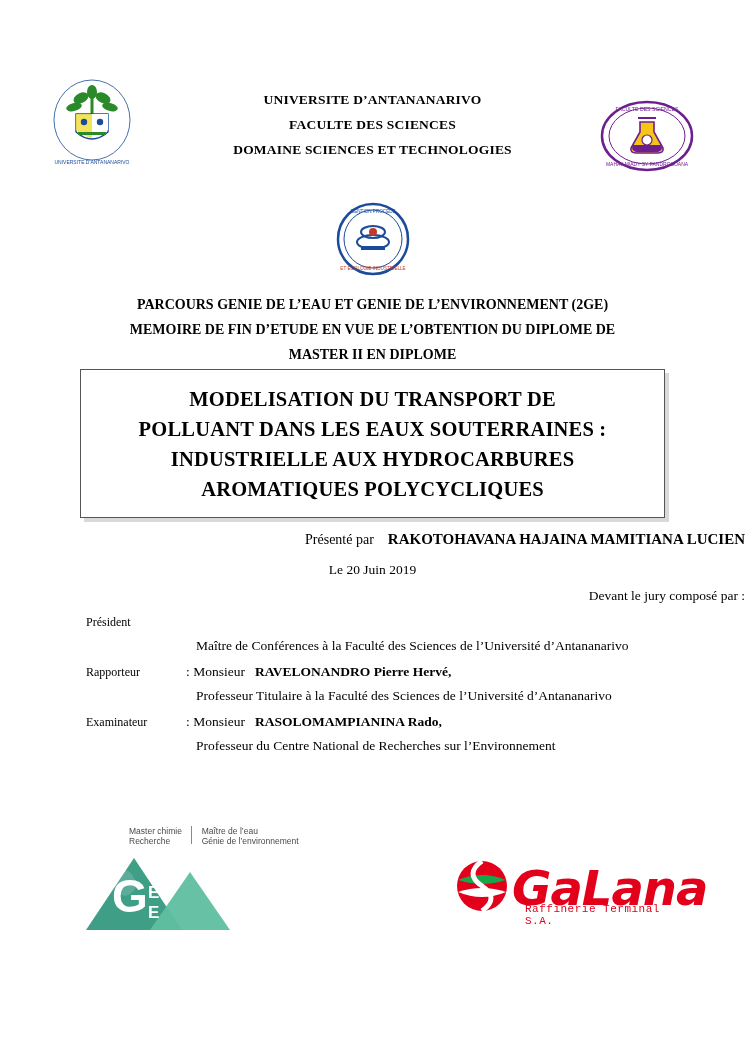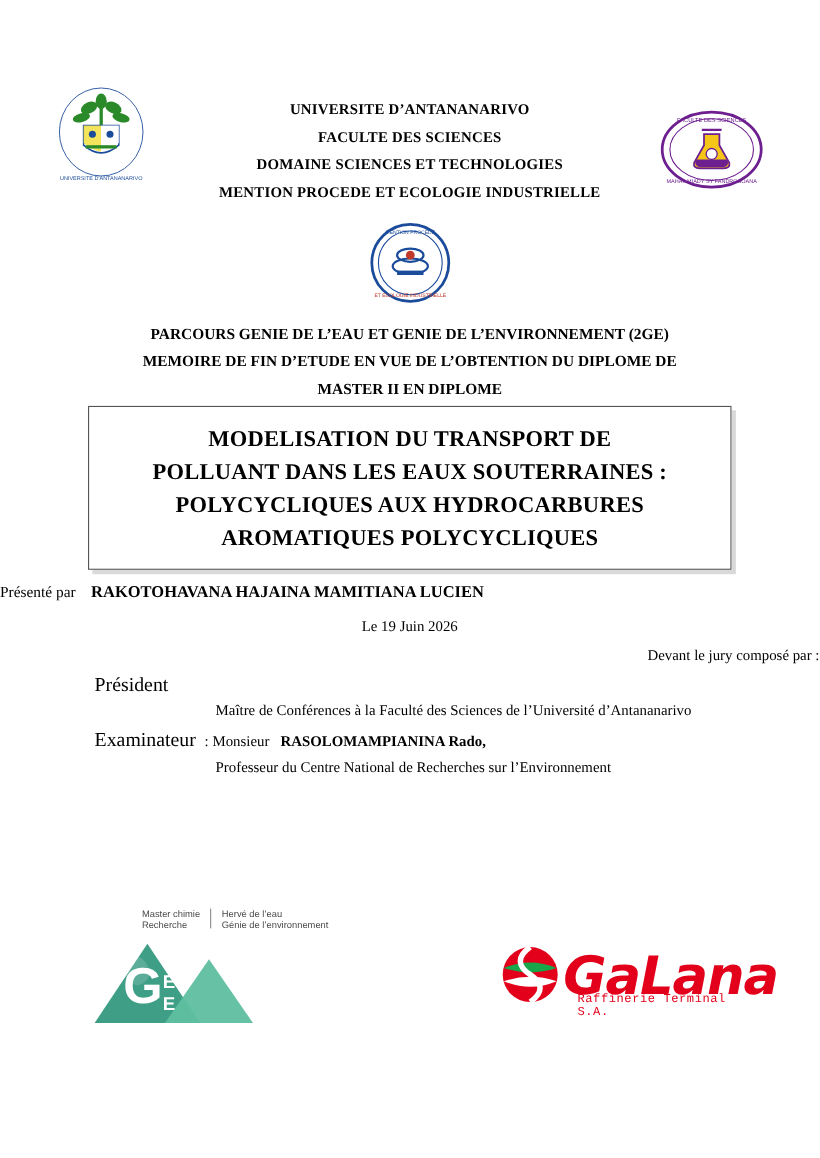--- a/index.html
+++ b/index.html
@@ -106,21 +106,21 @@
     line-height: 30px;
     letter-spacing: 0.2px;
   }
 
   
   .presented {
     position: absolute;
     top: 531px;
     left: 0;
     width: 745px;
-    text-align: left;
+    text-align: right;
     font-size: 14px;
   }
   .presented .label { font-size: 14px; }
   .presented .name { font-weight: bold; font-size: 15px; }
 
   .date-line {
     position: absolute;
     top: 562px;
     left: 0;
     width: 745px;
@@ -145,21 +145,21 @@
   }
   .jury-entry { margin-bottom: 2px; }
   .jury-row {
     display: flex;
     align-items: baseline;
     line-height: 22px;
   }
   .jury-role {
     width: 100px;
     flex: 0 0 100px;
-    font-size: 18px;
+    font-size: 12px;
   }
   .jury-value {
     font-size: 13.5px;
   }
   .jury-value .bold { font-weight: bold; }
   .jury-sub {
     padding-left: 110px;
     font-size: 13.5px;
     line-height: 26px;
   }
@@ -263,21 +263,20 @@
       <circle cx="47" cy="40" r="5" fill="#ffffff" stroke="#6d1f8f" stroke-width="1.2"></circle>
       <path d="M38,18 L56,18" stroke="#6d1f8f" stroke-width="2"></path>
     </svg>
   </div>
 
   <div class="header-zone">
     <div class="header-text">
       <div class="line">UNIVERSITE D’ANTANANARIVO</div>
       <div class="line">FACULTE DES SCIENCES</div>
       <div class="line">DOMAINE SCIENCES ET TECHNOLOGIES</div>
-      <div class="line">MENTION PROCEDE ET ECOLOGIE INDUSTRIELLE</div>
     </div>
   </div>
 
   <div class="logo-mention">
     <svg viewBox="0 0 74 74" width="74" height="74" xmlns="http://www.w3.org/2000/svg">
       <circle cx="37" cy="37" r="35" fill="#ffffff" stroke="#1b4b9b" stroke-width="2.5"></circle>
       <circle cx="37" cy="37" r="29" fill="#ffffff" stroke="#1b4b9b" stroke-width="1"></circle>
       <text x="37" y="11" font-size="4.6" fill="#1b4b9b" text-anchor="middle" font-family="Liberation Sans, sans-serif">MENTION PROCEDE</text>
       <text x="37" y="68" font-size="4.6" fill="#c0392b" text-anchor="middle" font-family="Liberation Sans, sans-serif">ET ECOLOGIE INDUSTRIELLE</text>
       <g>
@@ -292,43 +291,54 @@
   <div class="parcours">
     <div class="line">PARCOURS GENIE DE L’EAU ET GENIE DE L’ENVIRONNEMENT (2GE)</div>
     <div class="line">MEMOIRE DE FIN D’ETUDE EN VUE DE L’OBTENTION DU DIPLOME DE</div>
     <div class="line">MASTER II EN DIPLOME</div>
   </div>
 
   <div class="title-box">
     <div class="title-inner">
       <div class="tline">MODELISATION DU TRANSPORT DE</div>
       <div class="tline">POLLUANT DANS LES EAUX SOUTERRAINES :</div>
-      <div class="tline">POLYCYCLIQUES AUX HYDROCARBURES</div>
+      <div class="tline">INDUSTRIELLE AUX HYDROCARBURES</div>
       <div class="tline">AROMATIQUES POLYCYCLIQUES</div>
     </div>
   </div>
 
   <div class="presented">
     <span class="label">Présenté par</span>
     <span>&nbsp;&nbsp;</span>
     <span class="name">RAKOTOHAVANA HAJAINA MAMITIANA LUCIEN</span>
   </div>
 
-  <div class="date-line">Le 19 Juin 2026</div>
+  <div class="date-line">Le 20 Juin 2019</div>
   <div class="jury-line">Devant le jury composé par :</div>
 
   <div class="jury">
 
     <div class="jury-entry">
       <div class="jury-row">
         <div class="jury-role">Président</div>
       </div>
       <div class="jury-sub">Maître de Conférences à la Faculté des Sciences de l’Université d’Antananarivo</div>
     </div>
 
+    <div class="jury-entry">
+      <div class="jury-row">
+        <div class="jury-role">Rapporteur</div>
+        <div class="jury-value">
+          <span>: Monsieur</span>
+          <span>&nbsp;</span>
+          <span class="bold">RAVELONANDRO Pierre Hervé,</span>
+        </div>
+      </div>
+      <div class="jury-sub">Professeur Titulaire à  la Faculté des Sciences de l’Université d’Antananarivo</div>
+    </div>
 
     <div class="jury-entry">
       <div class="jury-row">
         <div class="jury-role">Examinateur</div>
         <div class="jury-value">
           <span>: Monsieur</span>
           <span>&nbsp;</span>
           <span class="bold">RASOLOMAMPIANINA Rado,</span>
         </div>
       </div>
@@ -352,21 +362,21 @@
       </g>
     </svg>
   </div>
   <div class="gee-caption">
     <span class="gee-col">
       <span>Master chimie</span><br>
       <span>Recherche</span>
     </span>
     <span class="sep"></span>
     <span class="gee-col">
-      <span>Hervé de l’eau</span><br>
+      <span>Maître de l’eau</span><br>
       <span>Génie de l’environnement</span>
     </span>
   </div>
 
   <div class="logo-galana">
     <svg viewBox="0 0 60 62" width="60" height="62" xmlns="http://www.w3.org/2000/svg" style="position:absolute;left:0;top:0;">
       <circle cx="30" cy="28" r="25" fill="#e2001a"></circle>
       <path d="M6,22 Q30,12 54,22 Q30,30 6,22 Z" fill="#17a64a"></path>
       <path d="M6,34 Q30,26 54,34 Q30,44 6,34 Z" fill="#ffffff"></path>
       <path d="M30,3 Q12,16 30,28 Q48,40 30,53" fill="none" stroke="#ffffff" stroke-width="5"></path>

